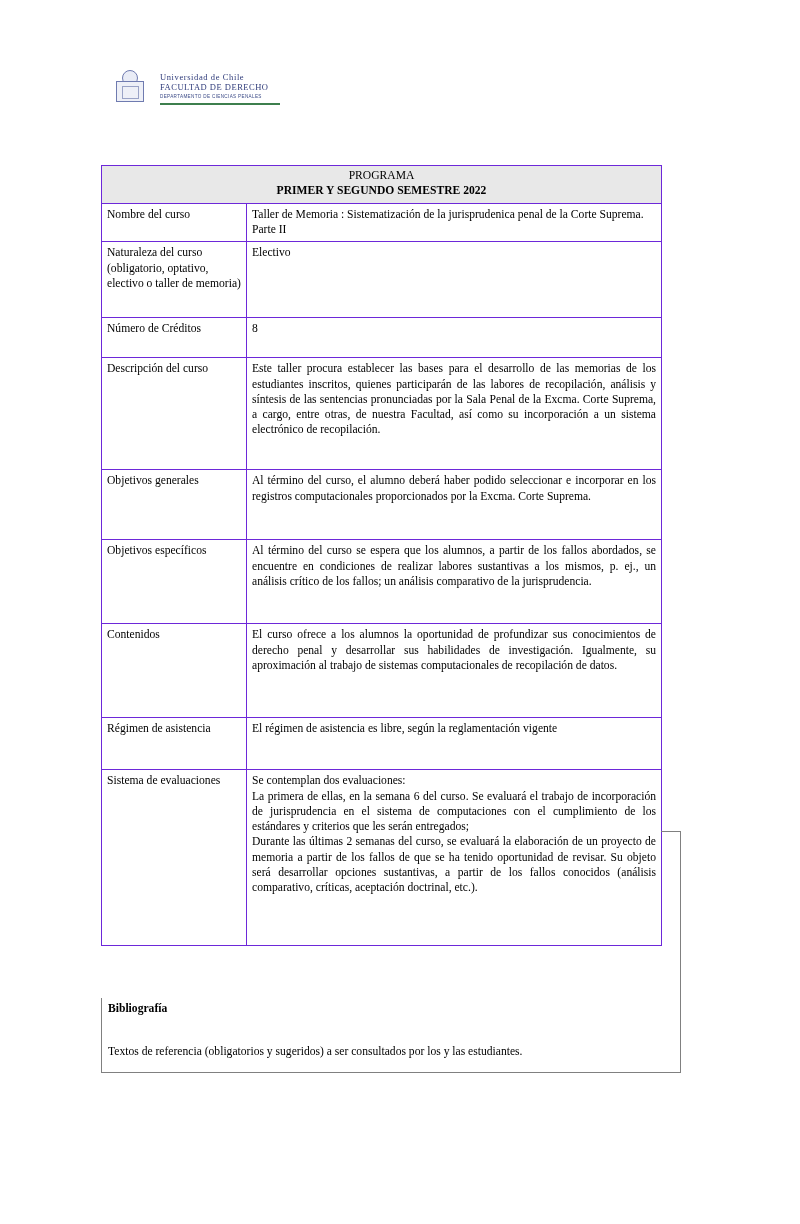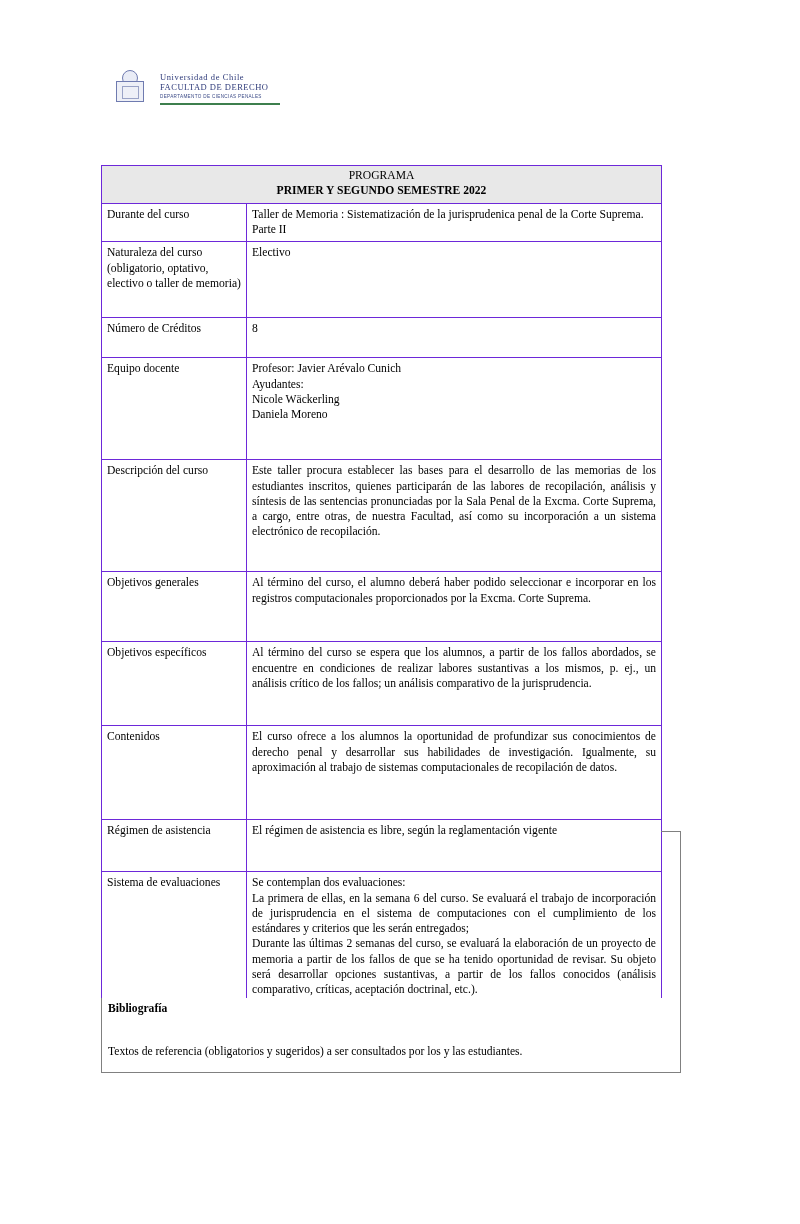--- a/index.html
+++ b/index.html
@@ -197,43 +197,34 @@
   </colgroup>
   <tbody>
     <tr>
       <td class="title-cell" colspan="2">
         <div class="t1">PROGRAMA</div>
         <div class="t2">PRIMER Y SEGUNDO SEMESTRE 2022</div>
       </td>
     </tr>
 
     <tr>
-      <td>Durante del curso</td>
+      <td>Nombre del curso</td>
       <td class="course-name-cell">Taller de Memoria : Sistematización de la jurisprudenica penal de la Corte Suprema. Parte II</td>
     </tr>
 
     <tr>
       <td style="height:68px">Naturaleza del curso (obligatorio, optativo, electivo o taller de memoria)</td>
       <td class="center">Electivo</td>
     </tr>
 
     <tr>
       <td style="height:32px">Número de Créditos</td>
       <td>8</td>
     </tr>
 
-    <tr>
-      <td style="height:94px">Equipo docente</td>
-      <td>
-        <span class="teach-line">Profesor: Javier Arévalo Cunich</span>
-        <span class="teach-line">Ayudantes:</span>
-        <span class="teach-line">Nicole Wäckerling</span>
-        <span class="teach-line">Daniela Moreno</span>
-      </td>
-    </tr>
 
     <tr>
       <td style="height:104px">Descripción del curso</td>
       <td class="justify">Este taller procura establecer las bases para el desarrollo de las memorias de los estudiantes inscritos, quienes participarán de las labores de recopilación, análisis y síntesis de las  sentencias pronunciadas por la Sala Penal de la Excma. Corte Suprema, a cargo, entre otras, de nuestra Facultad, así como su incorporación a un sistema electrónico de recopilación.</td>
     </tr>
 
     <tr>
       <td style="height:62px">Objetivos generales</td>
       <td class="justify">Al término del curso, el alumno deberá haber podido seleccionar e incorporar en los registros computacionales proporcionados por la Excma. Corte Suprema.</td>
     </tr>

